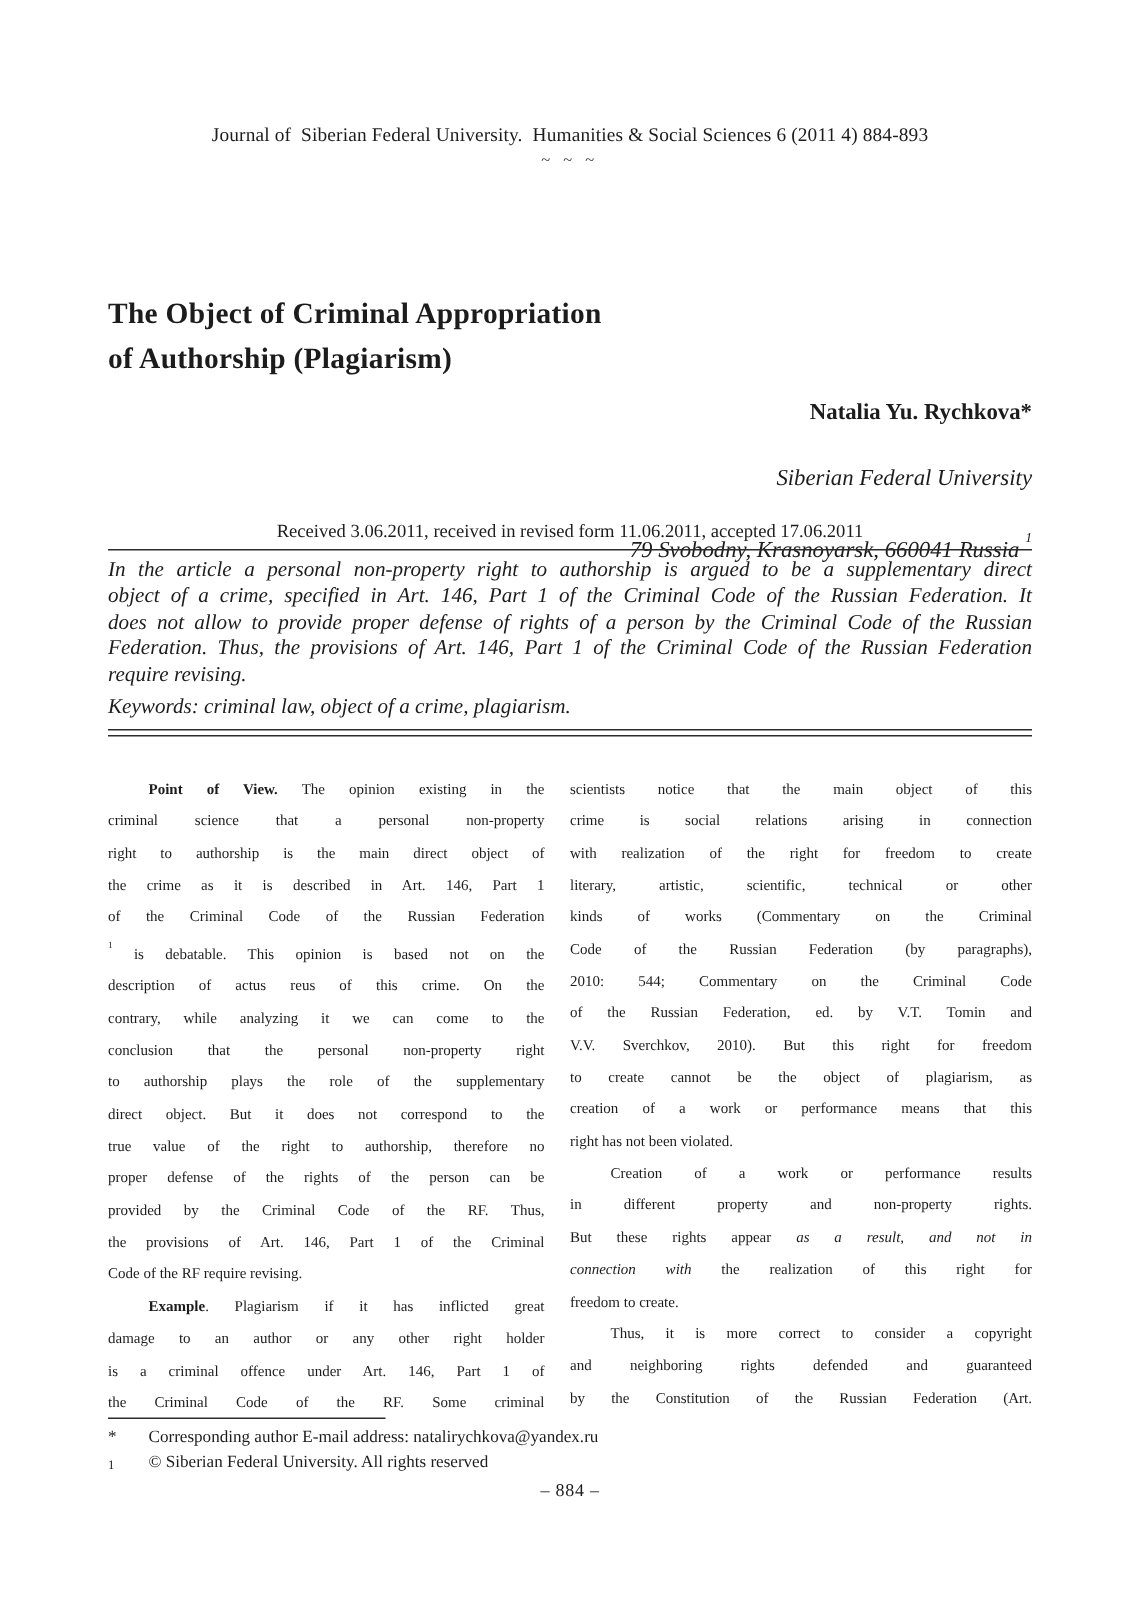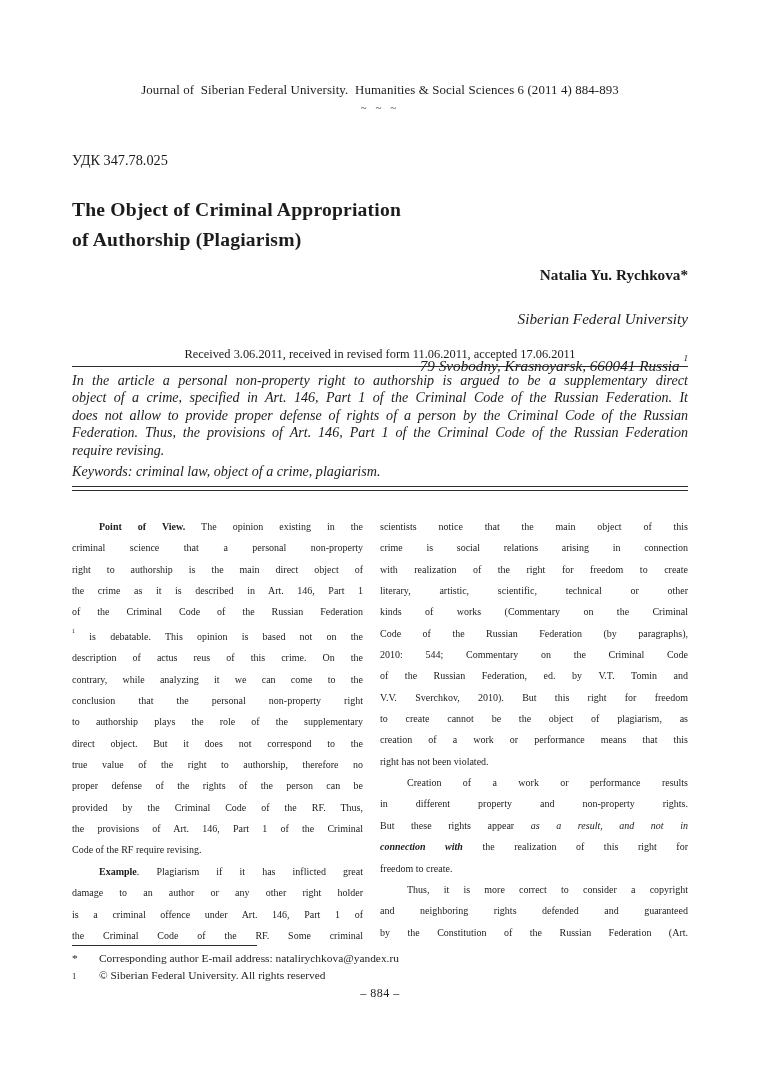--- a/index.html
+++ b/index.html
@@ -53,21 +53,20 @@
 
   .page-number{top:986px;font-size:12px;letter-spacing:.5px;}
 </style>
 </head>
 <body>
 
 <div class="page">
 
   <div class="abs textblock center journal-line">Journal of  Siberian Federal University.  Humanities &amp; Social Sciences 6 (2011 4) 884-893</div>
   <div class="abs textblock center tilde-separator">~ ~ ~</div>
-  <div class="abs textblock udc-line">УДК 347.78.025</div>
 
   <div class="abs textblock article-title">
     <div>The Object of Criminal Appropriation</div>
     <div>of Authorship (Plagiarism)</div>
   </div>
 
   <div class="abs textblock author-block">
     <div class="author-name">Natalia Yu. Rychkova*</div>
     <div class="author-affiliation">Siberian Federal University</div>
     <div class="author-address"><span>79 Svobodny, Krasnoyarsk, 660041 Russia </span><sup>1</sup></div>
@@ -121,21 +120,21 @@
         <div class="line"><span>Code of the Russian Federation (by paragraphs),</span></div>
         <div class="line"><span>2010: 544; Commentary on the Criminal Code</span></div>
         <div class="line"><span>of the Russian Federation, ed. by V.T. Tomin and</span></div>
         <div class="line"><span>V.V. Sverchkov, 2010). But this right for freedom</span></div>
         <div class="line"><span>to create cannot be the object of plagiarism, as</span></div>
         <div class="line"><span>creation of a work or performance means that this</span></div>
         <div class="line end"><span>right has not been violated.</span></div>
         <div class="line ind"><span>Creation of a work or performance results</span></div>
         <div class="line"><span>in different property and non-property rights.</span></div>
         <div class="line"><span>But these rights appear </span><span style="font-style: italic;">as a result, and not in</span></div>
-        <div class="line"><span style="font-style: italic; font-weight: bold;">connection with</span><span> the realization of this right for</span></div>
+        <div class="line"><span style="font-style: italic;">connection with</span><span> the realization of this right for</span></div>
         <div class="line end"><span>freedom to create.</span></div>
         <div class="line ind"><span>Thus, it is more correct to consider a copyright</span></div>
         <div class="line"><span>and neighboring rights defended and guaranteed</span></div>
         <div class="line"><span>by the Constitution of the Russian Federation (Art.</span></div>
       </div>
   </div>
 
   <div class="abs fn-rule" style="left:72px;"></div>
 
   <div class="abs textblock footnotes">

